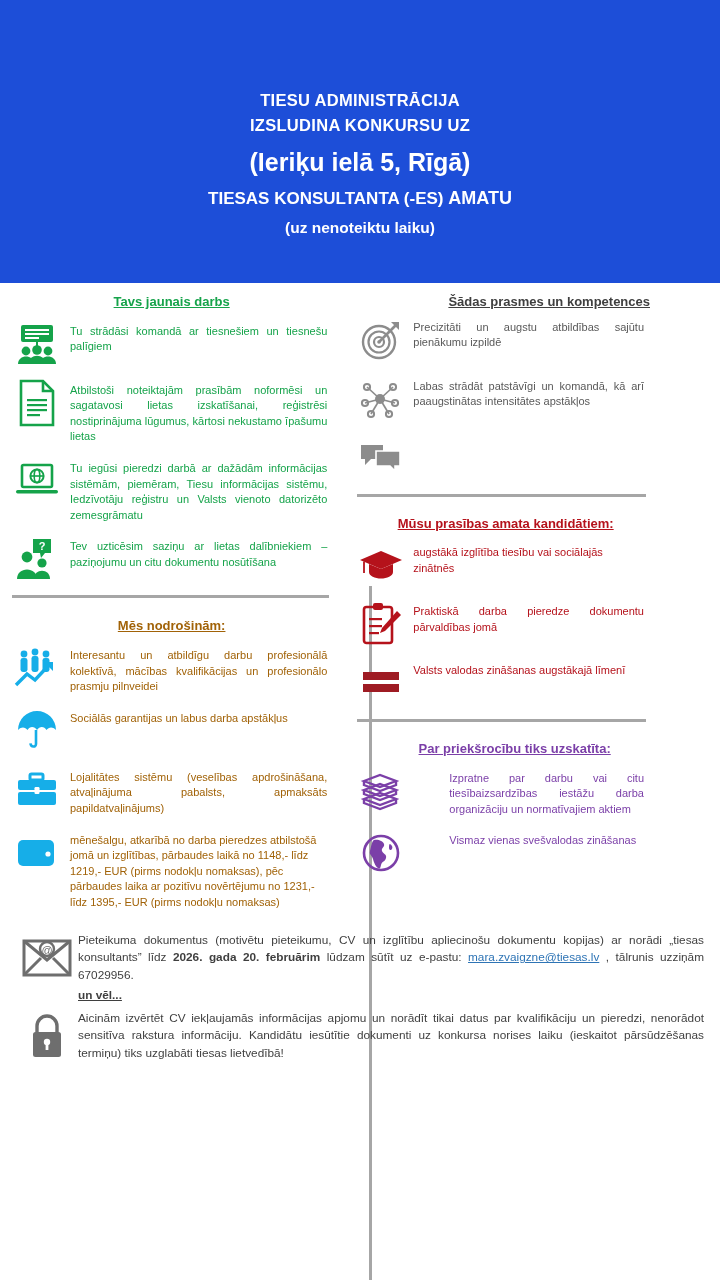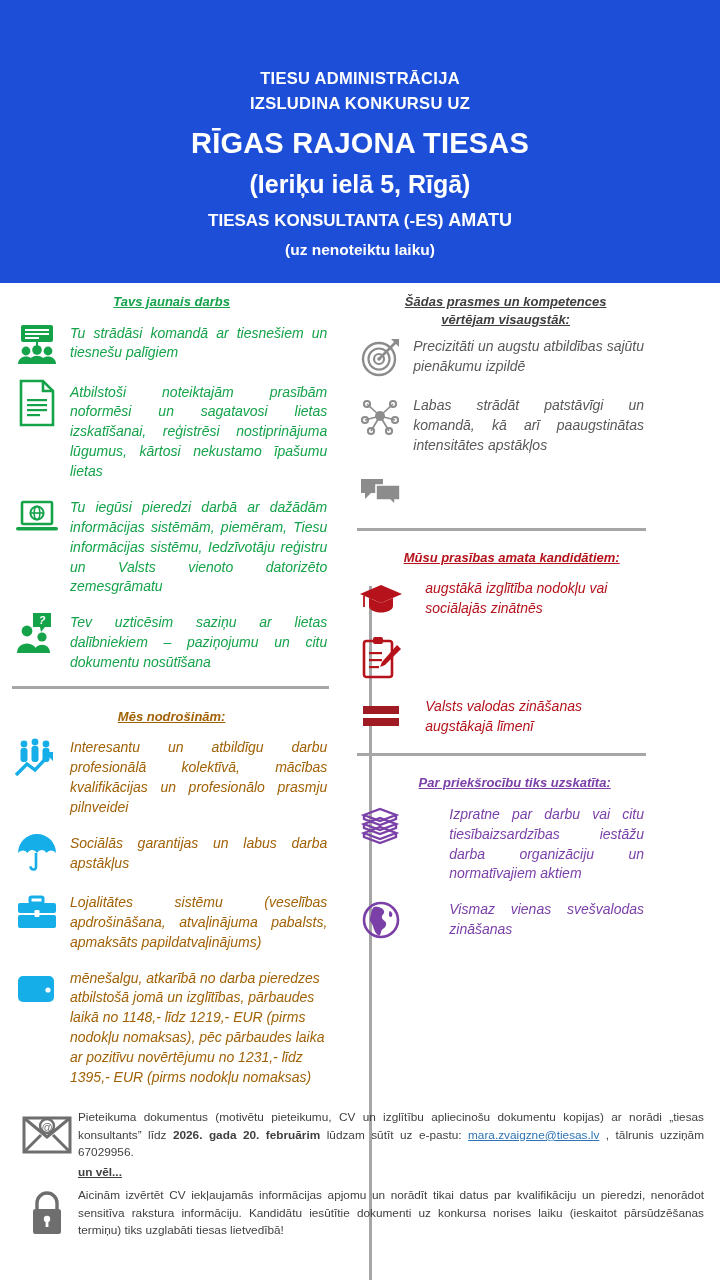--- a/index.html
+++ b/index.html
@@ -32,21 +32,21 @@
   .hdr-l4 {
     font-size: 25px; font-weight: bold; margin-top: 8px; line-height: 1.2;
   }
   .hdr-l5 {
     font-size: 17px; font-weight: bold; margin-top: 11px; line-height: 1.2;
   }
   .hdr-l5 .small { font-size: 18px; }
   .hdr-l6 { font-size: 15.5px; font-weight: bold; margin-top: 10px; }
 
   
-  .columns { position: relative; display: flex; width: 668px; font-style: italic; }
+  .columns { position: relative; display: flex; width: 668px; }
   .col-left  { width: 370px; position: relative; }
   .col-right { width: 350px; position: relative; }
 
   .vdivider {
     position: absolute; left: 369px; top: 303px;
     width: 3px; height: 809px; background: #a6a6a6;
   }
 
   .block { position: relative; }
   .hr {
@@ -55,49 +55,49 @@
   }
   .hr-right { height: 3px; background: #a6a6a6; margin: 8px 22px 8px 14px; }
 
   .sec-title {
     text-align: center;
     font-size: 13px; font-weight: bold;
     text-decoration: underline;
     line-height: 1.35;
     padding: 10px 18px 10px 18px;
   }
-  .sec-title.two { padding-bottom: 6px; }
+  .sec-title.two { padding-bottom: 6px; text-align: right; }
 
   .items { padding: 0 16px 0 12px; }
   .items.right { padding: 0 24px 0 14px; }
 
   .item {
     display: flex; align-items: flex-start;
     margin-bottom: 13px;
   }
   .item .ic {
     flex: 0 0 50px; width: 50px; height: 46px;
     display: flex; align-items: center; justify-content: center;
     margin-right: 8px;
   }
   .item.right .ic { flex: 0 0 48px; width: 48px; }
   .item .tx {
     flex: 1 1 auto;
-    font-size: 14px;
+    font-size: 11px;
     line-height: 1.42;
     text-align: justify;
     padding-top: 3px;
   }
   .item .tx.left-align { text-align: left; }
 
   
   .green  { color: #15A34A; }
   .blue   { color: #a16207; }
   .greyt  { color: #595959; }
-  .red    { color: #B5121B; margin-left: 12px; }
+  .red    { color: #B5121B; }
   .purple { color: #7B3FA8; padding-left: 36px; }
   .dark   { color: #3F3F3F; }
 
   svg { display: block; }
 
   
   .footer { position: relative; padding: 6px 16px 0 16px; }
   .frow { display: flex; align-items: flex-start; margin-bottom: 2px; }
   .frow .fic {
     flex: 0 0 62px; width: 62px; height: 56px;
@@ -115,21 +115,20 @@
   }
 </style>
 </head>
 <body>
 
 <div class="page">
 
   <div class="header">
     <div class="hdr-l1">TIESU ADMINISTRĀCIJA</div>
     <div class="hdr-l2">IZSLUDINA KONKURSU UZ</div>
-    <div class="hdr-l3">RĪGAS RAJONA TIESAS</div>
     <div class="hdr-l4">(Ieriķu ielā 5, Rīgā)</div>
     <div class="hdr-l5">
       <span>TIESAS KONSULTANTA (-ES) </span><span class="small">AMATU</span>
     </div>
     <div class="hdr-l6">(uz nenoteiktu laiku)</div>
   </div>
 
   <div class="columns">
     <div class="vdivider"></div>
 
@@ -259,21 +258,20 @@
         </div>
       </div>
 
     </div>
 
     <div class="col-right">
 
       <div class="block">
         <div class="sec-title two dark">
           <div>Šādas prasmes un kompetences</div>
-          <div>vērtējam visaugstāk:</div>
         </div>
         <div class="items right">
 
           <div class="item right">
             <div class="ic">
               <svg width="42" height="42" viewBox="0 0 42 42">
                 <circle cx="19" cy="23" r="16" fill="none" stroke="#8C8C8C" stroke-width="2.4"></circle>
                 <circle cx="19" cy="23" r="10.5" fill="none" stroke="#8C8C8C" stroke-width="2.2"></circle>
                 <circle cx="19" cy="23" r="5" fill="none" stroke="#8C8C8C" stroke-width="2.2"></circle>
                 <circle cx="19" cy="23" r="1.8" fill="#8C8C8C"></circle>
@@ -329,34 +327,35 @@
         <div class="items right">
 
           <div class="item right">
             <div class="ic">
               <svg width="44" height="32" viewBox="0 0 44 32">
                 <path d="M22 2 L43 11 L22 20 L1 11z" fill="#B5121B"></path>
                 <path d="M10 15v8c0 4 6 6.5 12 6.5s12-2.5 12-6.5v-8l-12 5z" fill="#B5121B"></path>
                 <line x1="5" y1="12.5" x2="5" y2="24" stroke="#B5121B" stroke-width="1.8"></line>
               </svg>
             </div>
-            <div class="tx red left-align">augstākā izglītība nodokļu vai sociālajās zinātnēs</div>
+            <div class="tx red left-align">augstākā izglītība tiesību vai sociālajās zinātnēs</div>
           </div>
 
           <div class="item right">
             <div class="ic">
               <svg width="42" height="46" viewBox="0 0 42 46">
                 <rect x="4" y="6" width="28" height="36" rx="2.5" fill="none" stroke="#B5121B" stroke-width="2.6"></rect>
                 <rect x="13" y="2" width="10" height="7" rx="2" fill="#B5121B"></rect>
                 <rect x="9" y="17" width="13" height="2.2" fill="#B5121B"></rect>
                 <rect x="9" y="24" width="13" height="2.2" fill="#B5121B"></rect>
                 <rect x="9" y="31" width="10" height="2.2" fill="#B5121B"></rect>
                 <path d="M37 10 L41 14 L25 30 L20 32 L22 27z" fill="#B5121B"></path>
               </svg>
             </div>
+            <div class="tx red">Praktiskā darba pieredze dokumentu pārvaldības jomā</div>
           </div>
 
           <div class="item right">
             <div class="ic">
               <svg width="42" height="30" viewBox="0 0 42 30">
                 <rect x="3" y="4" width="36" height="8" fill="#9E1B23"></rect>
                 <rect x="3" y="12" width="36" height="4" fill="#ffffff"></rect>
                 <rect x="3" y="16" width="36" height="8" fill="#9E1B23"></rect>
               </svg>
             </div>

